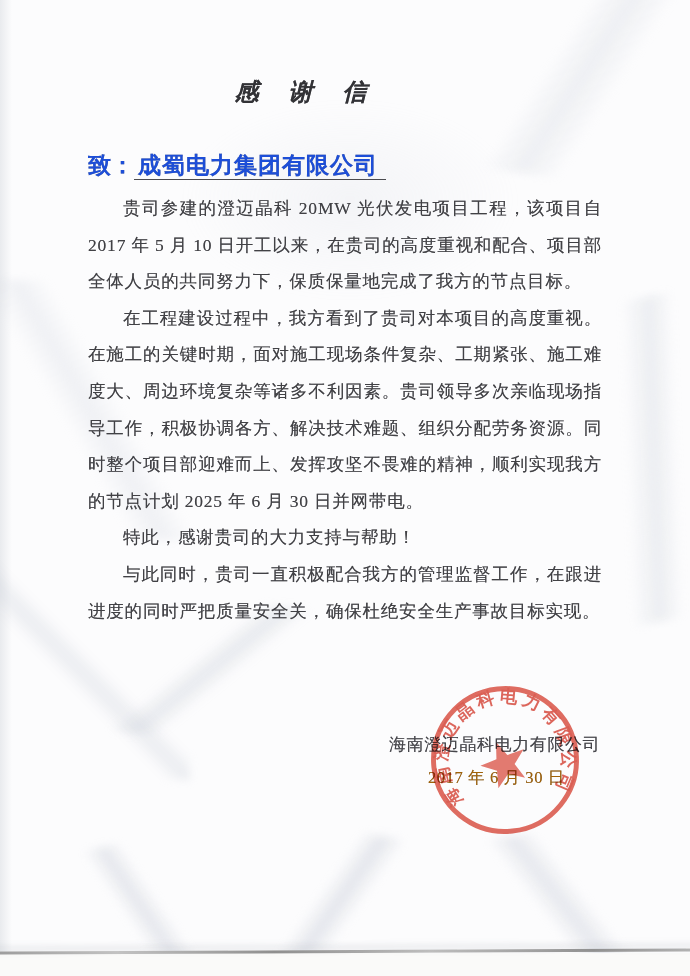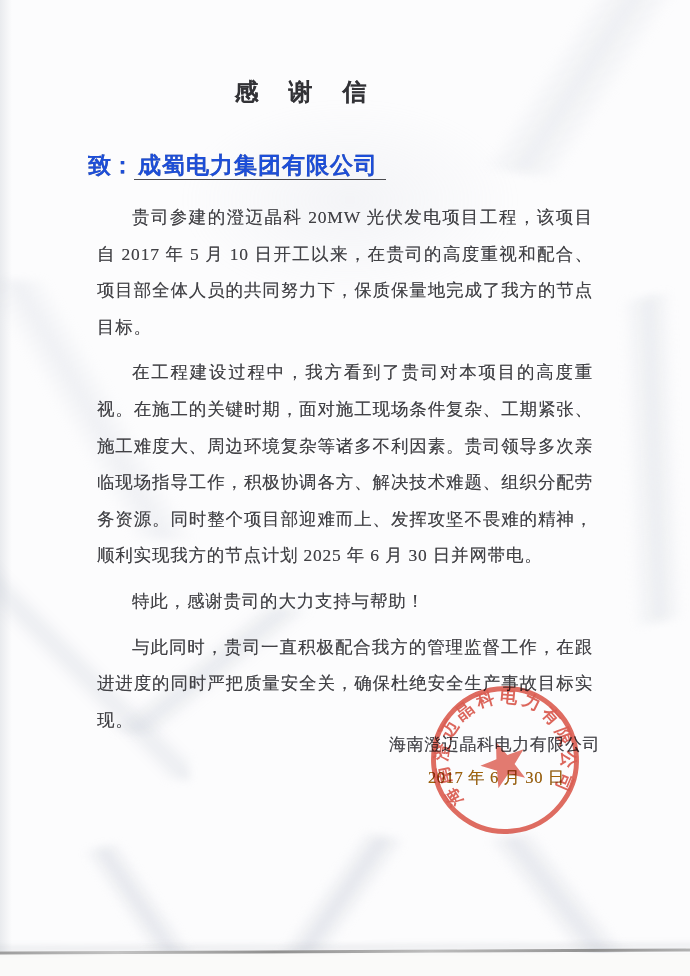--- a/index.html
+++ b/index.html
@@ -37,39 +37,40 @@
     background:#fafaf9;
   }
 
   
   .title{
     position:absolute;left:0;top:76px;width:604px;
     text-align:center;
     font-size:24px;font-weight:bold;color:#323236;
     letter-spacing:3px;
     text-shadow:0 0 .6px rgba(50,50,55,.65);
+    font-style:italic;
   }
   .salutation{
     position:absolute;left:88px;top:150px;width:514px;
     font-size:23px;font-weight:bold;color:#1d4ed8;
     text-shadow:0 0 .5px rgba(55,55,60,.6);
   }
   .salutation .recipient{
     border-bottom:1.5px solid #4a4a4e;
     padding:0 8px 1px 4px;
     letter-spacing:1px;
   }
   .body-text{
     position:absolute;left:88px;top:190px;width:514px;
     font-size:17.5px;line-height:36.6px;color:#414145;
     letter-spacing:.8px;
     text-align:justify;
     text-shadow:0 0 .5px rgba(60,60,65,.55);
   }
-  .body-text p{margin:9px;text-indent:2em;}
+  .body-text p{margin:0;text-indent:2em;}
   .signature{
     position:absolute;left:0;top:0;width:690px;height:976px;pointer-events:none;
   }
   .sig-company{
     position:absolute;left:389px;top:733px;
     font-size:17px;color:#45454a;letter-spacing:.6px;
     text-shadow:0 0 .5px rgba(60,60,65,.55);
   }
   .sig-date{
     position:absolute;left:428px;top:767px;

